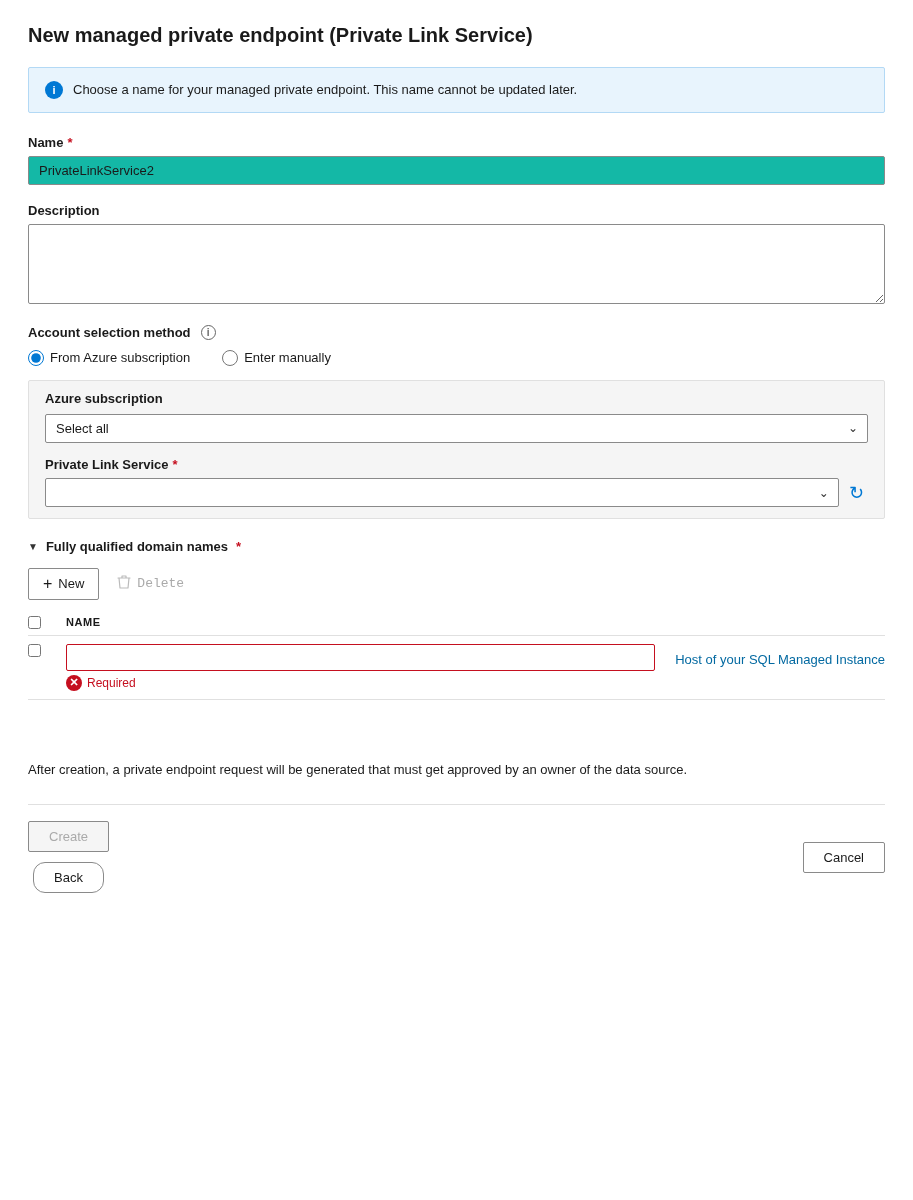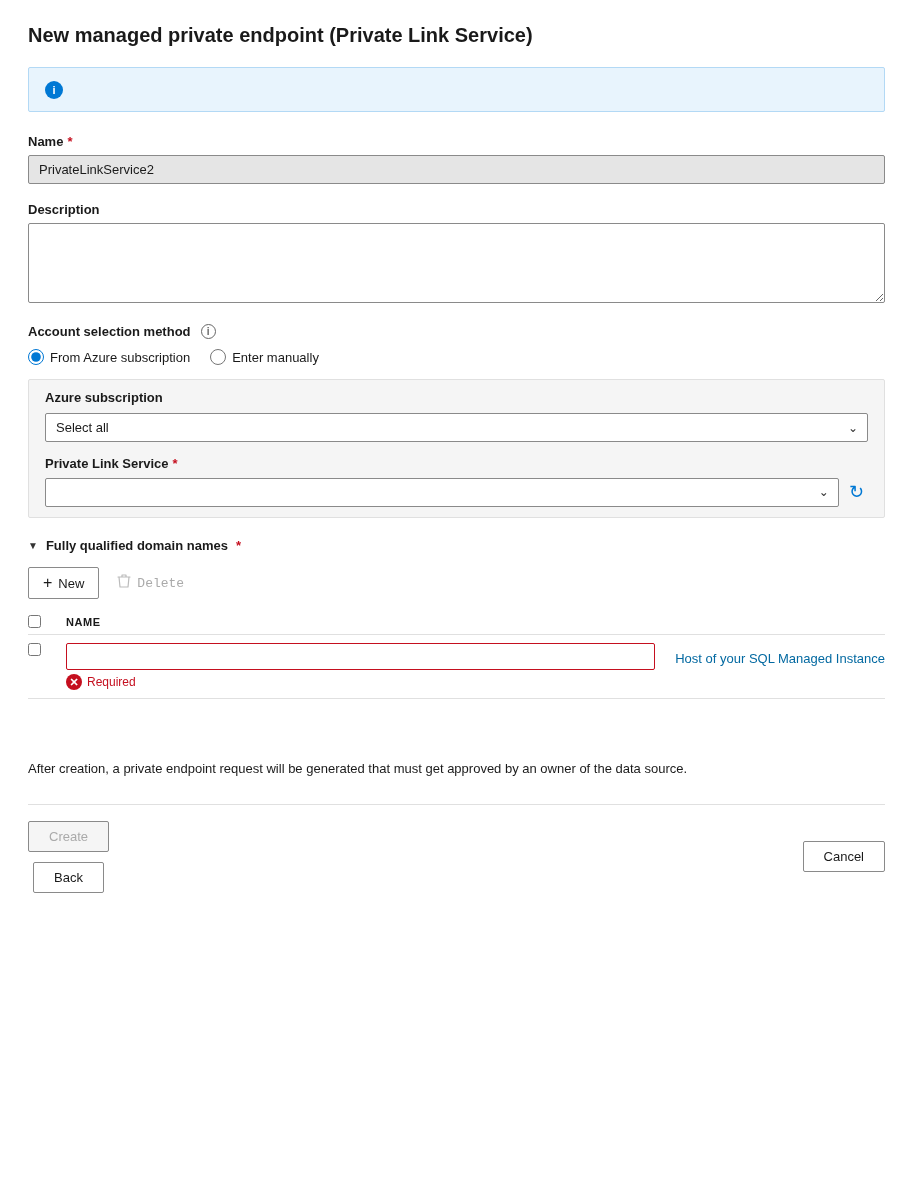--- a/index.html
+++ b/index.html
@@ -84,21 +84,21 @@
       margin-left: 4px;
     }
 
     .text-input {
       width: 100%;
       border: 1px solid #8a8a8a;
       border-radius: 2px;
       padding: 6px 10px;
       font-size: 13px;
       color: #1a1a1a;
-      background: #e5e5e5;
+      background: #14b8a6;
       outline: none;
     }
 
     .textarea-input {
       width: 100%;
       border: 1px solid #8a8a8a;
       border-radius: 2px;
       padding: 6px 10px;
       font-size: 13px;
       color: #1a1a1a;
@@ -114,21 +114,21 @@
       color: #1a1a1a;
       margin-bottom: 10px;
       display: flex;
       align-items: center;
       gap: 6px;
     }
 
     .radio-group {
       display: flex;
       align-items: center;
-      gap: 20px;
+      gap: 32px;
       margin-bottom: 14px;
     }
 
     .radio-option {
       display: flex;
       align-items: center;
       gap: 6px;
       cursor: pointer;
       font-size: 13px;
     }
@@ -370,21 +370,21 @@
       border-radius: 2px;
       padding: 7px 20px;
       font-size: 13px;
       color: #aaa;
       cursor: not-allowed;
     }
 
     .btn-back {
       border: 1px solid #8a8a8a;
       background: #fff;
-      border-radius: 2px;
+      border-radius: 12px;
       padding: 7px 20px;
       font-size: 13px;
       color: #1a1a1a;
       cursor: pointer;
     }
 
     .btn-cancel {
       border: 1px solid #8a8a8a;
       background: #fff;
       border-radius: 2px;
@@ -394,20 +394,21 @@
       cursor: pointer;
     }
   </style>
 </head>
 <body>
 
 <h1 class="page-title">New managed private endpoint (Private Link Service)</h1>
 
 <div class="info-banner">
   <div class="info-icon">i</div>
+  <span class="info-text">Choose a name for your managed private endpoint. This name cannot be updated later.</span>
 </div>
 
 <div class="field-group">
   <div class="field-label">
     <span>Name</span>
     <span class="required-star">*</span>
   </div>
   <input type="text" class="text-input" value="PrivateLinkService2" style="">
 </div>
 

